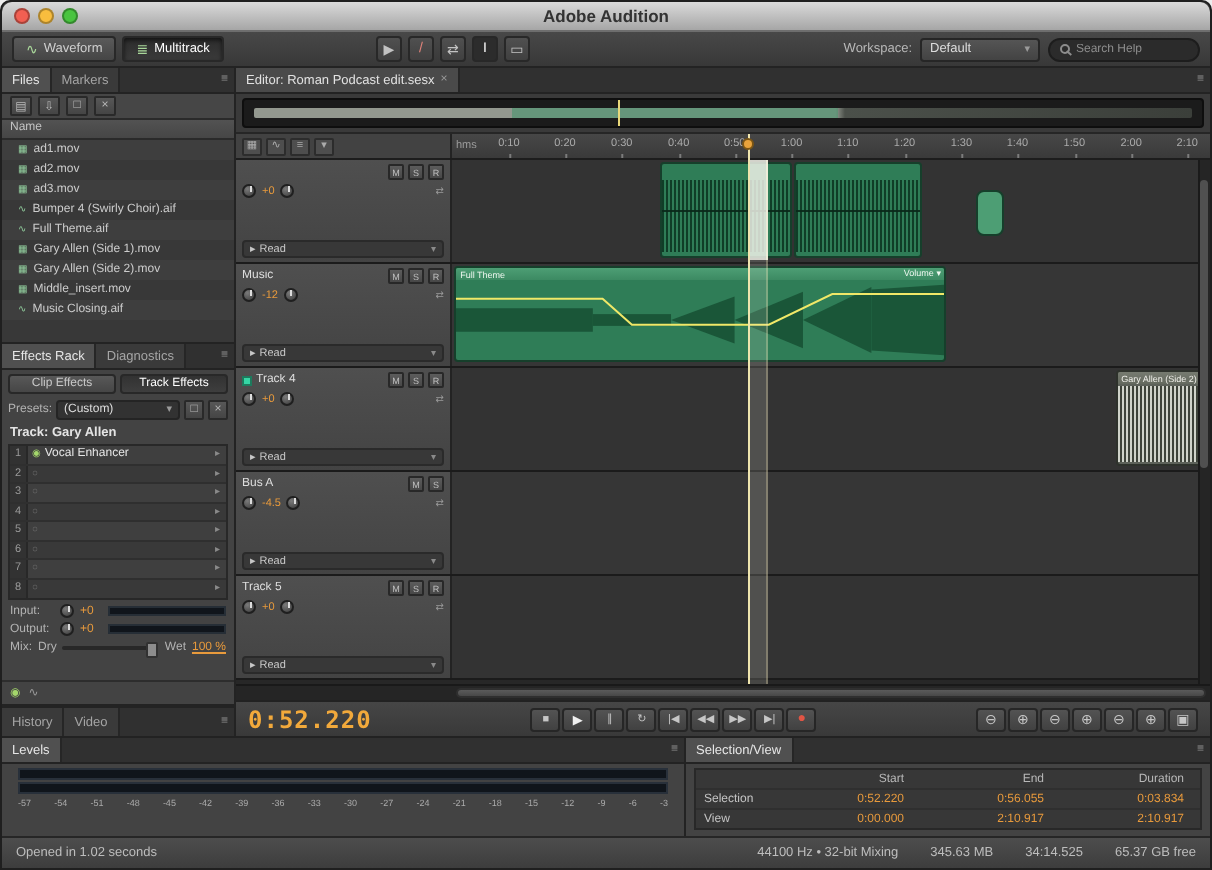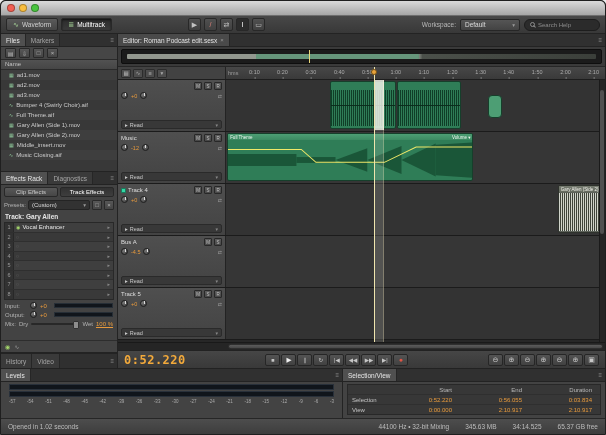--- a/index.html
+++ b/index.html
@@ -176,20 +176,21 @@
 <body>
 
 <div class="app">
 
   <div class="titlebar">
     <div class="traffic">
       <span class="tl red"></span>
       <span class="tl yel"></span>
       <span class="tl grn"></span>
     </div>
+    <div class="win-title">Adobe Audition</div>
   </div>
 
   <div class="toolbar">
     <div class="mode-btn">
       <span class="mi">∿</span>
       <span>Waveform</span>
     </div>
     <div class="mode-btn active">
       <span class="mi">≣</span>
       <span>Multitrack</span>

